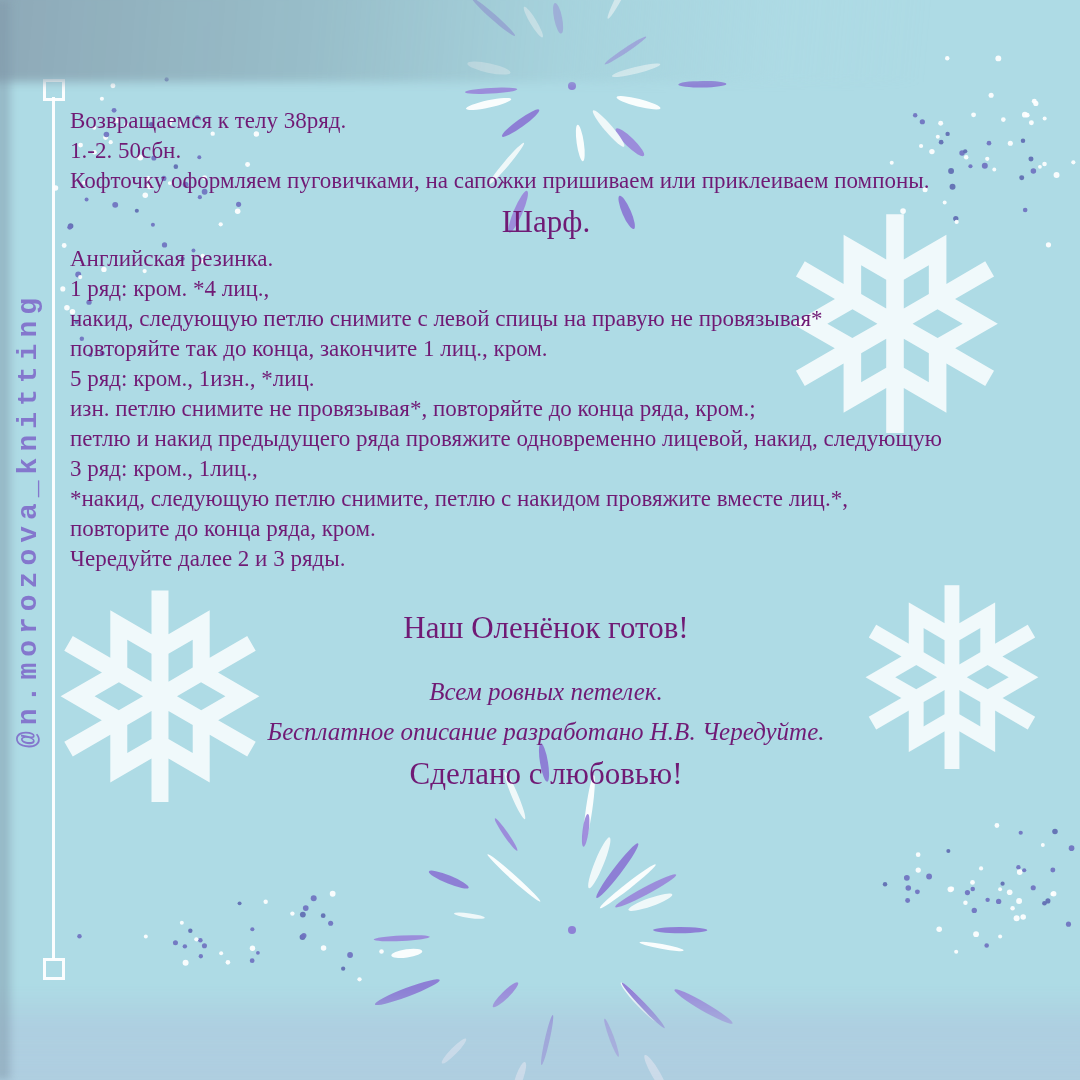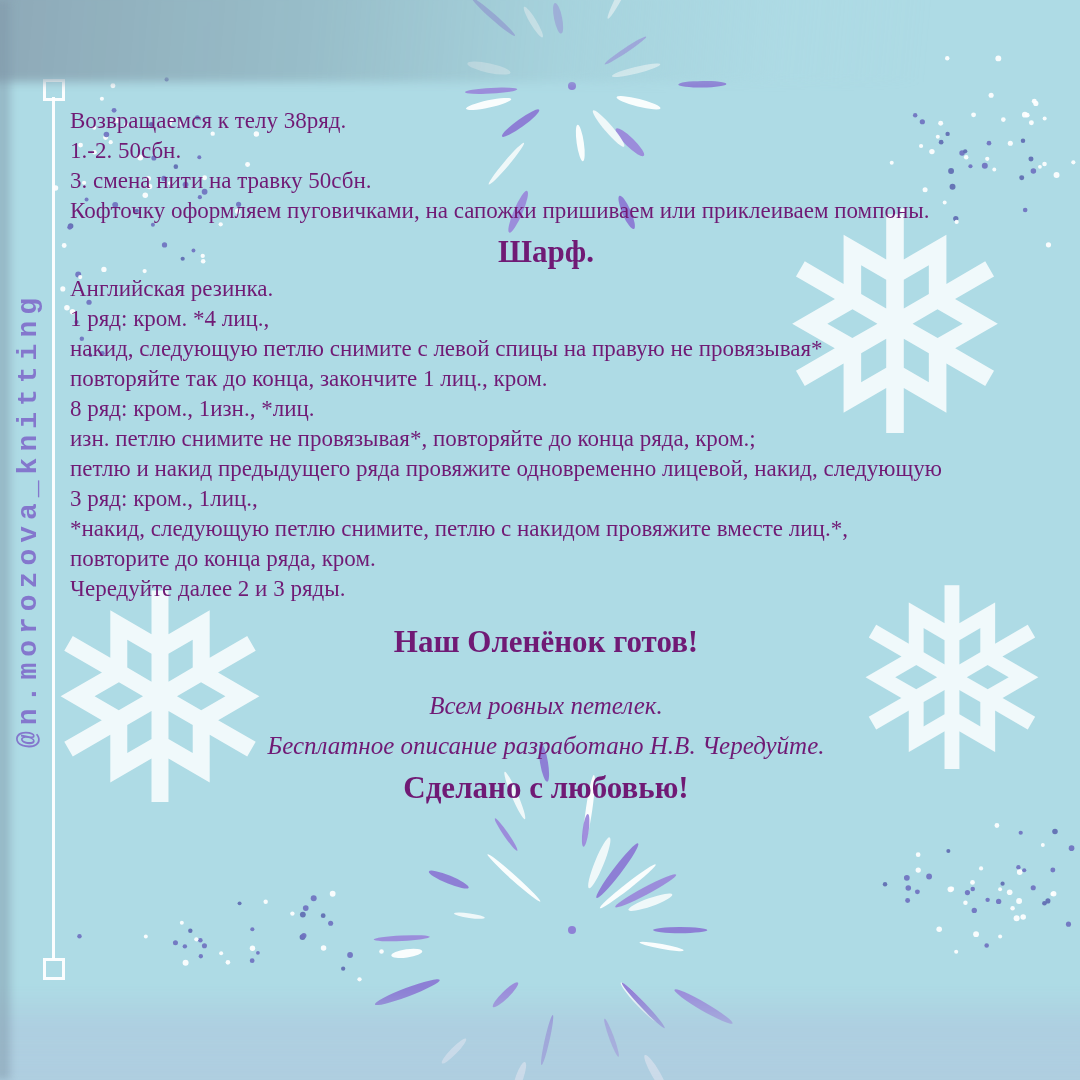--- a/index.html
+++ b/index.html
@@ -55,24 +55,24 @@
   }
   .line{
     margin:0;
     font-size:23px;
     line-height:30px;
     white-space:nowrap;
   }
   .title{
     margin:0;text-align:center;
     font-size:31px;line-height:44px;
-    font-weight:bold;
+    font-weight:normal;
   }
   .t-scarf{margin-top:4px;margin-bottom:0;}
-  .t-done{margin-top:16px;}
+  .t-done{margin-top:32px;}
   .t-love{}
   .italic-line{
     margin:0;text-align:center;
     font-style:italic;
     font-size:25px;line-height:40px;
   }
   .wish-block{margin-top:22px;}
 
   .shade{position:absolute;pointer-events:none;z-index:5;}
   .shade-top{
@@ -351,30 +351,29 @@
 
   <div class="frame-line"></div>
   <div class="frame-square fs-top"></div>
   <div class="frame-square fs-bottom"></div>
 
   <div class="handle">@n.morozova_knitting</div>
 
   <div class="content">
     <p class="line">Возвращаемся к телу 38ряд.</p>
     <p class="line">1.-2. 50сбн.</p>
-    <p class="line">3. смена нити на травку 50сбн.</p>
     <p class="line">Кофточку оформляем пуговичками, на сапожки пришиваем или приклеиваем помпоны.</p>
 
     <h2 class="title t-scarf">Шарф.</h2>
 
     <p class="line">Английская резинка.</p>
     <p class="line">1 ряд: кром. *4 лиц.,</p>
     <p class="line">накид, следующую петлю снимите с левой спицы на правую не провязывая*</p>
     <p class="line">повторяйте так до конца, закончите 1 лиц., кром.</p>
-    <p class="line">8 ряд: кром., 1изн., *лиц.</p>
+    <p class="line">5 ряд: кром., 1изн., *лиц.</p>
     <p class="line">изн. петлю снимите не провязывая*, повторяйте до конца ряда, кром.;</p>
     <p class="line">петлю и накид предыдущего ряда провяжите одновременно лицевой, накид, следующую</p>
     <p class="line">3 ряд: кром., 1лиц.,</p>
     <p class="line">*накид, следующую петлю снимите, петлю с накидом провяжите вместе лиц.*,</p>
     <p class="line">повторите до конца ряда, кром.</p>
     <p class="line">Чередуйте далее 2 и 3 ряды.</p>
 
     <h2 class="title t-done">Наш Оленёнок готов!</h2>
 
     <div class="wish-block">

